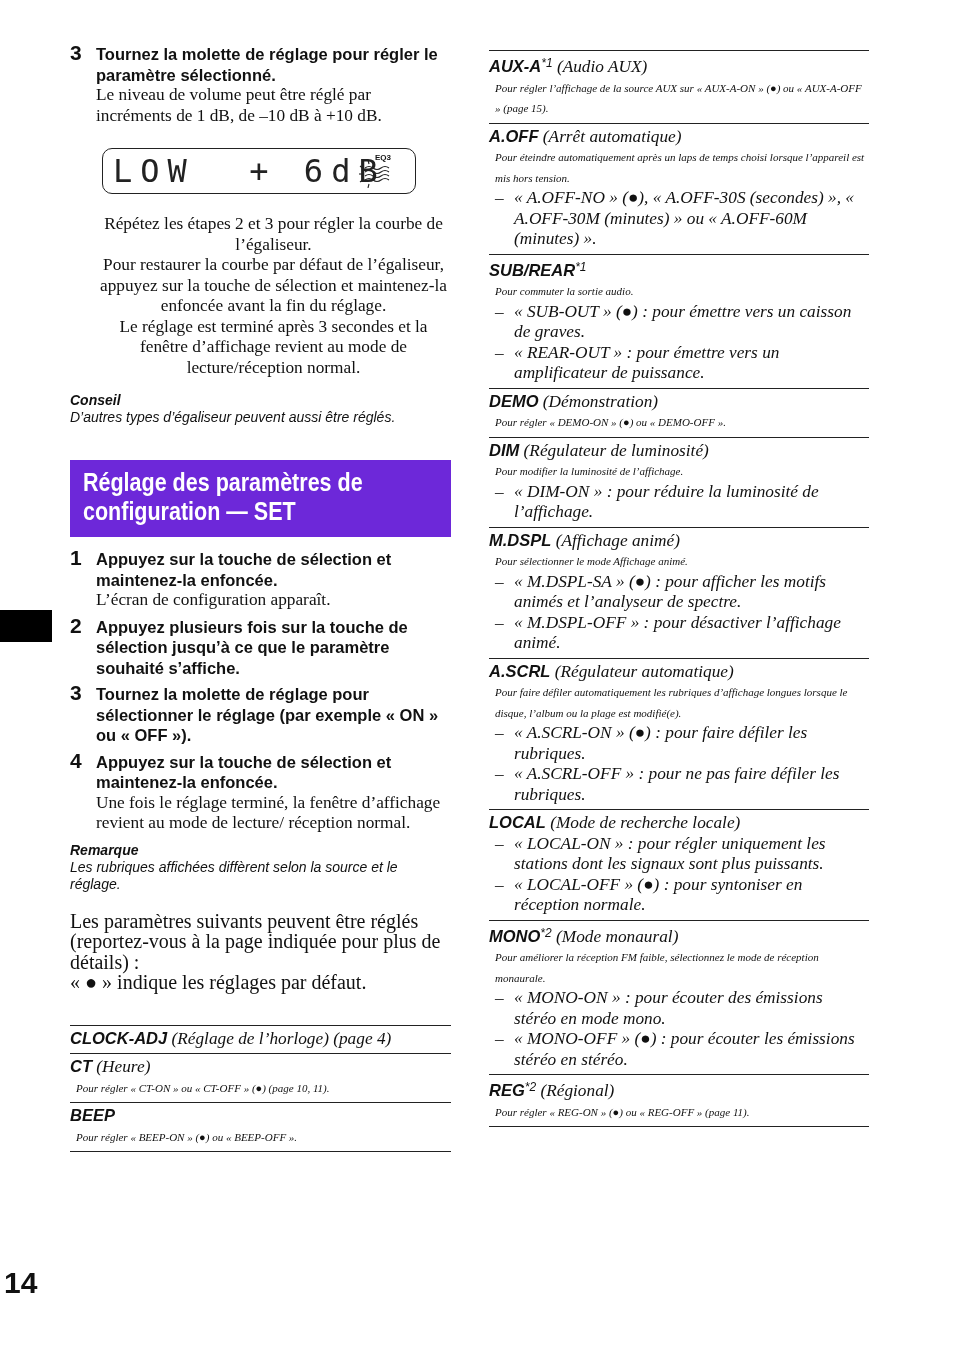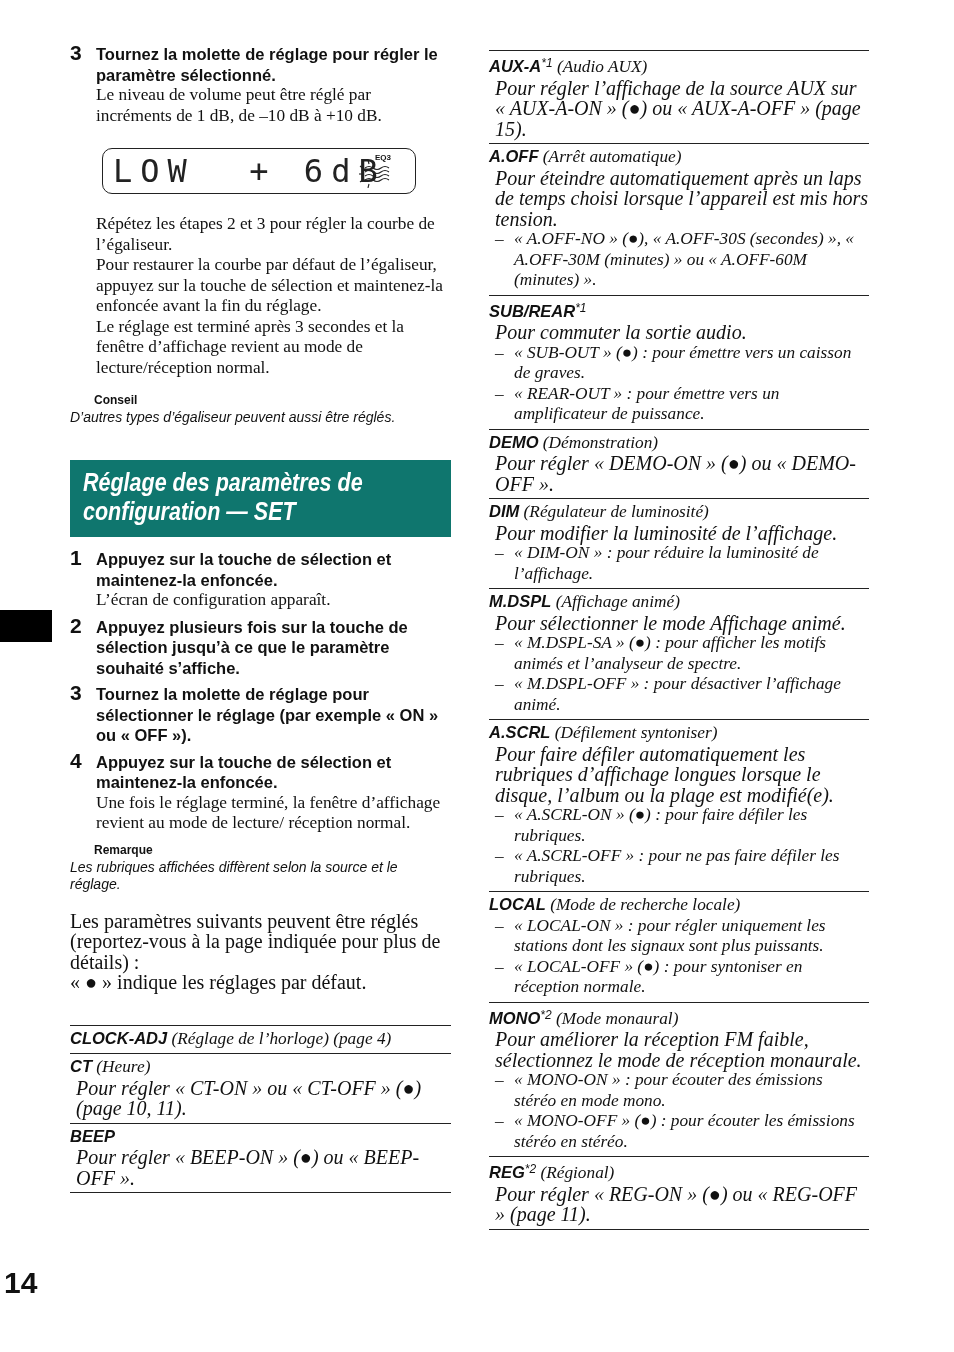--- a/index.html
+++ b/index.html
@@ -11,37 +11,37 @@
   .step { position: relative; padding-left: 26px; margin-bottom: 6px; }
   .step-num { position: absolute; left: 0; top: -2px; font-family: "Liberation Sans", sans-serif; font-weight: bold; font-size: 21px; line-height: 22px; }
   .step-title { font-family: "Liberation Sans", sans-serif; font-weight: bold; font-size: 16.5px; line-height: 20.5px; }
   .step-body { font-family: "Liberation Serif", serif; font-size: 17.3px; line-height: 20.5px; }
 
   .lcd { margin: 22px 0 0 32px; width: 312px; height: 44px; border: 1.5px solid #222; border-radius: 10px; position: relative; }
   .lcd-text { position: absolute; left: 10px; top: 4px; font-family: "DejaVu Sans Mono", monospace; font-size: 32px; line-height: 36px; letter-spacing: 8px; font-weight: normal; transform: scaleX(1.0); color: #222; white-space: pre; }
   .lcd-eq { position: absolute; right: 22px; top: 5px; width: 36px; height: 34px; }
   .lcd-eq-label { position: absolute; right: 2px; top: 0px; font-family: "Liberation Sans", sans-serif; font-weight: bold; font-size: 8px; line-height: 8px; }
 
-  .para { font-family: "Liberation Serif", serif; font-size: 17.3px; line-height: 20.5px; margin-left: 26px; margin-top: 22px; }
-  .note-title { font-family: "Liberation Sans", sans-serif; font-weight: bold; font-size: 12px; line-height: 17px; margin-top: 14px; margin-left: 24px; }
+  .para { font-family: "Liberation Serif", serif; font-size: 17.3px; line-height: 20.5px; margin-left: 26px; margin-top: 22px; text-align: center; }
+  .note-title { font-family: "Liberation Sans", sans-serif; font-style: italic; font-weight: bold; font-size: 14px; line-height: 17px; margin-top: 14px; }
   .note-body { font-family: "Liberation Sans", sans-serif; font-style: italic; font-size: 14px; line-height: 17px; }
 
-  .section-banner { margin-top: 34px; background: #0f766e; color: #ffffff; padding: 8px 10px 8px 13px; height: 61px; box-sizing: content-box; font-style: italic; }
+  .section-banner { margin-top: 34px; background: #6d28d9; color: #ffffff; padding: 8px 10px 8px 13px; height: 61px; box-sizing: content-box; }
   .section-banner span { font-family: "Liberation Sans", sans-serif; font-weight: bold; font-size: 25px; line-height: 28.5px; transform: scaleX(0.86); transform-origin: left; display: block; width: 440px; }
 
   .steps2 { margin-top: 12px; }
   .intro { font-family: "Liberation Serif", serif; font-size: 20px; line-height: 20.5px; margin-top: 18px; }
 
   .param-table { margin-top: 32px; }
   .param { border-top: 1.5px solid #222; padding: 2px 0 4px 0; font-style: italic; }
   .param:last-child { border-bottom: 1.5px solid #222; }
   .param-head { font-family: "Liberation Serif", serif; font-size: 17.3px; line-height: 20.5px; }
   .param-name { font-family: "Liberation Sans", sans-serif; font-weight: bold; font-size: 16.5px; }
   .param-sup { font-family: "Liberation Sans", sans-serif; font-size: 12px; vertical-align: 5px; }
-  .param-desc { font-family: "Liberation Serif", serif; font-size: 20px; line-height: 20.5px; padding-left: 6px; }
+  .param-desc { font-family: "Liberation Serif", serif; font-size: 11px; line-height: 20.5px; padding-left: 6px; }
   .opt { position: relative; padding-left: 19px; margin-left: 6px; font-family: "Liberation Serif", serif; font-size: 17.3px; line-height: 20.5px; }
   .opt::before { content: "–"; position: absolute; left: 0; top: 0; }
 
   .tab-marker { position: absolute; left: 0; top: 610px; width: 52px; height: 32px; background: #000; }
   .page-number { position: absolute; left: 4px; top: 1265px; font-family: "Liberation Sans", sans-serif; font-weight: bold; font-size: 30px; line-height: 36px; }
 </style>
 </head>
 <body>
 
 <div class="tab-marker"></div>
@@ -191,21 +191,21 @@
         <span>(Affichage animé)</span>
       </div>
       <div class="param-desc">Pour sélectionner le mode Affichage animé.</div>
       <div class="opt">« M.DSPL-SA » (●) : pour afficher les motifs animés et l’analyseur de spectre.</div>
       <div class="opt">« M.DSPL-OFF » : pour désactiver l’affichage animé.</div>
     </div>
 
     <div class="param">
       <div class="param-head">
         <span class="param-name">A.SCRL</span>
-        <span>(Défilement syntoniser)</span>
+        <span>(Régulateur automatique)</span>
       </div>
       <div class="param-desc">Pour faire défiler automatiquement les rubriques d’affichage longues lorsque le disque, l’album ou la plage est modifié(e).</div>
       <div class="opt">« A.SCRL-ON » (●) : pour faire défiler les rubriques.</div>
       <div class="opt">« A.SCRL-OFF » : pour ne pas faire défiler les rubriques.</div>
     </div>
 
     <div class="param">
       <div class="param-head">
         <span class="param-name">LOCAL</span>
         <span>(Mode de recherche locale)</span>

